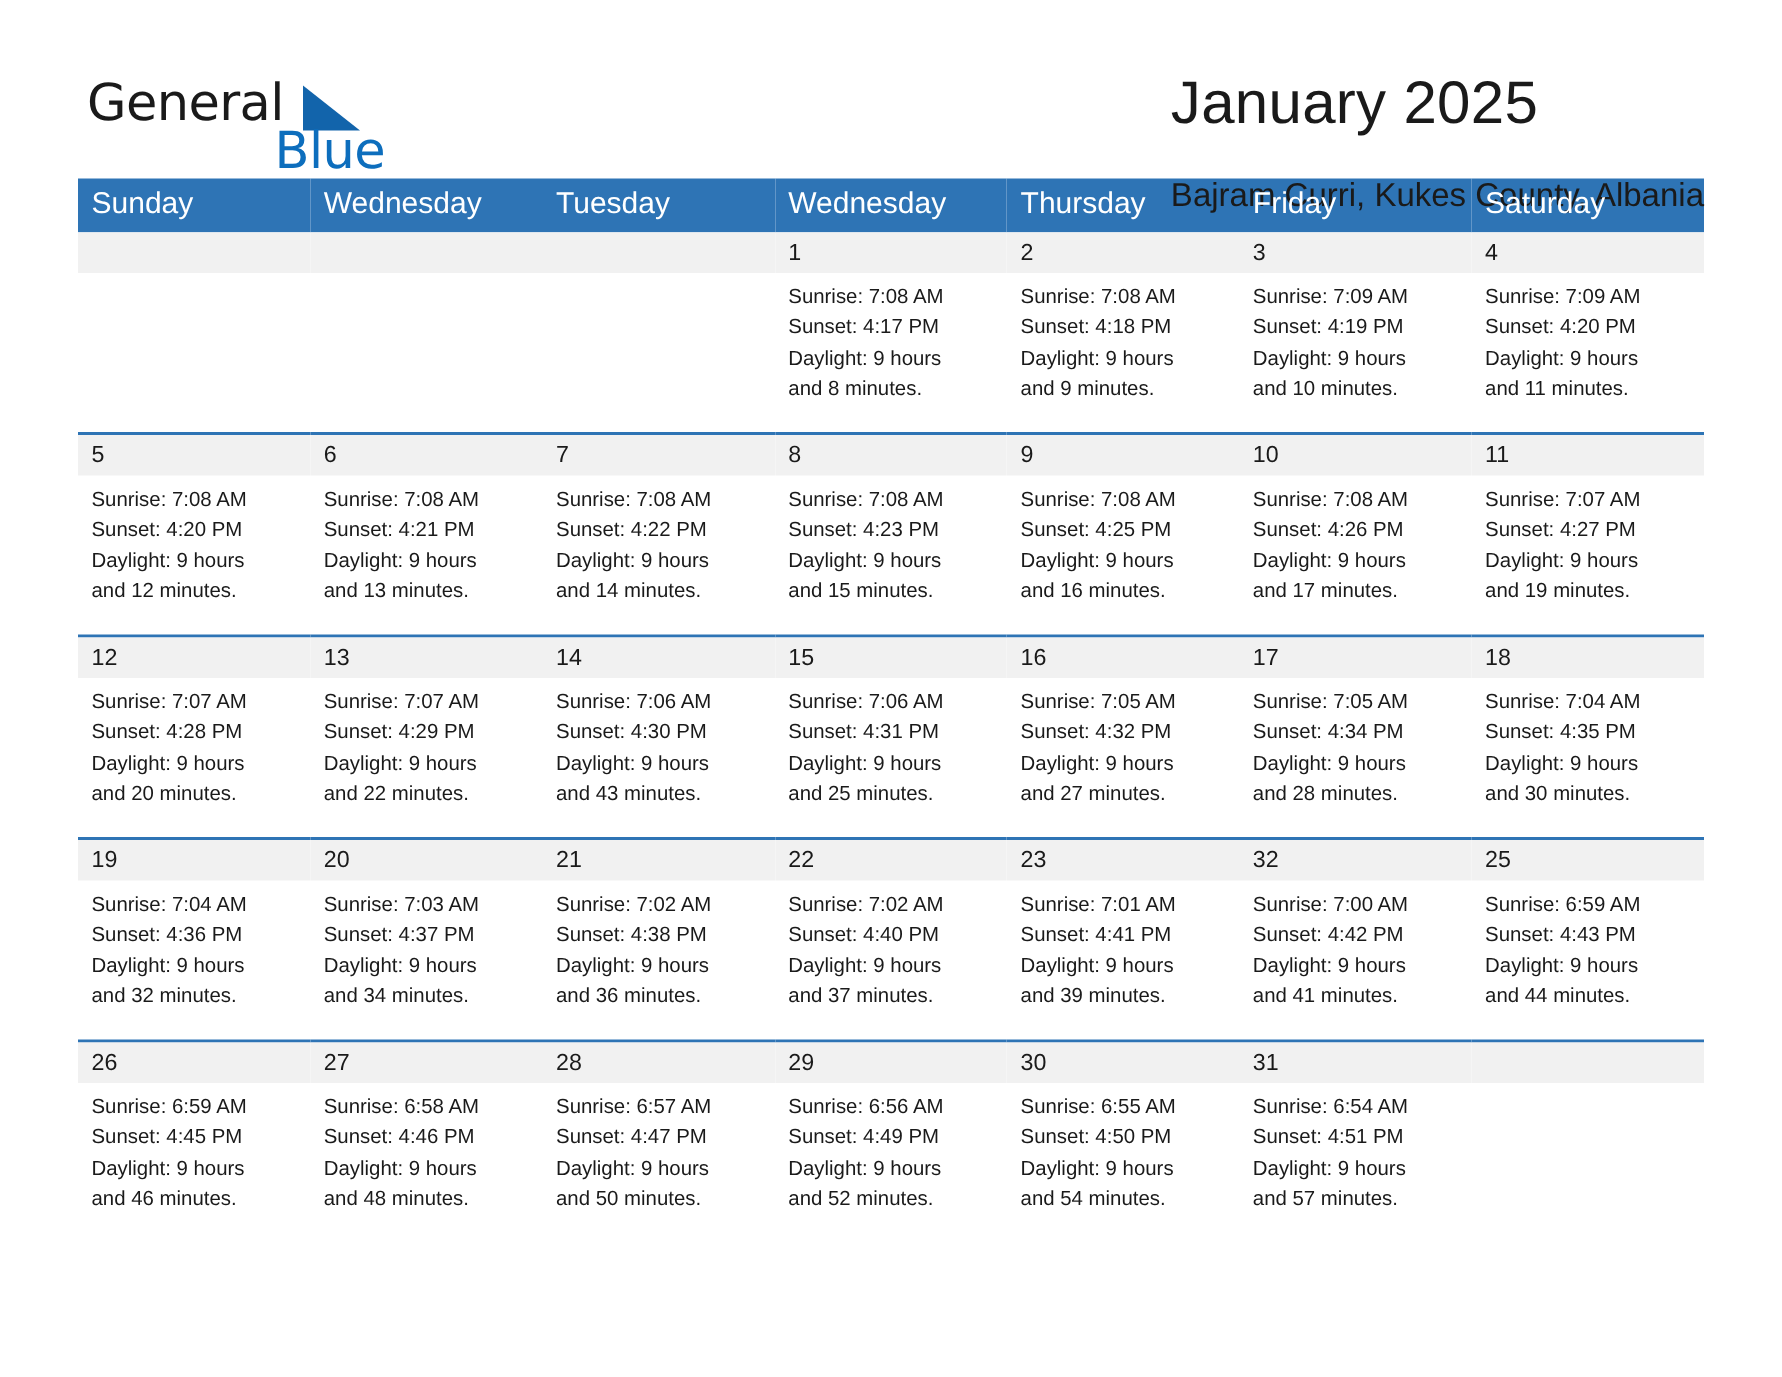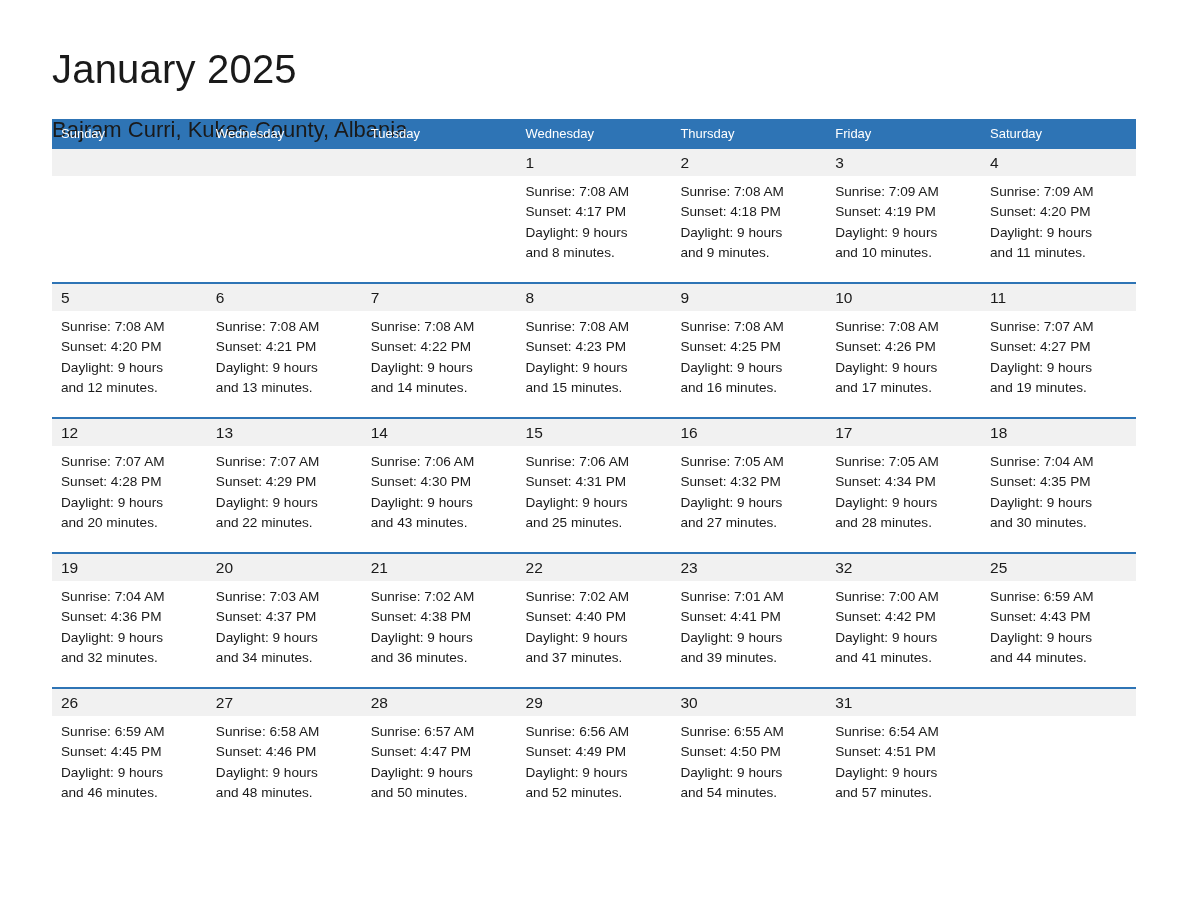--- a/index.html
+++ b/index.html
@@ -88,21 +88,21 @@
   .calendar {
     margin: 15px 52px 0 52px;
     width: 1084px;
     border-collapse: collapse;
     table-layout: fixed;
   }
   .calendar th {
     background: #2e74b5;
     color: #ffffff;
     font-weight: normal;
-    font-size: 13px;
+    font-size: 20px;
     text-align: left;
     padding: 6px 0 7px 9px;
     height: 30px;
     vertical-align: middle;
   }
   .calendar td {
     vertical-align: top;
     padding: 0;
     width: 154.85px;
     border-top: 2px solid #2e74b5;
@@ -133,20 +133,25 @@
   .cell-body div { white-space: nowrap; }
   .empty .daynum-band { background: #f1f1f1; }
 </style>
 </head>
 <body>
 
 <div class="page">
 
   <div class="topbar">
 
+    <div class="logo">
+      <span class="logo-general">General</span>
+      <span class="logo-tri"></span>
+      <span class="logo-blue">Blue</span>
+    </div>
 
     <div class="title-wrap">
       <h1 class="month-title">January 2025</h1>
       <div class="location">Bajram Curri, Kukes County, Albania</div>
     </div>
 
   </div>
 
   <table class="calendar">
     <thead>

